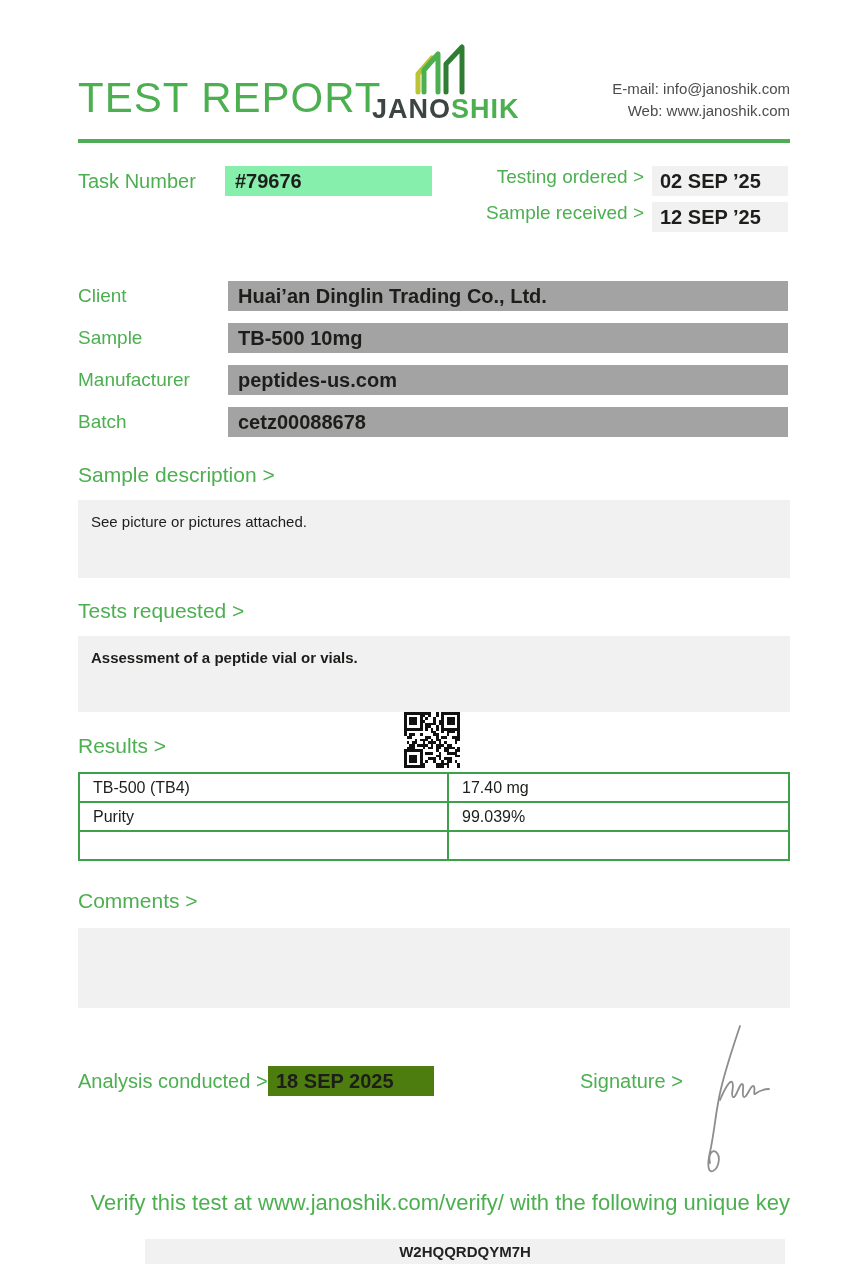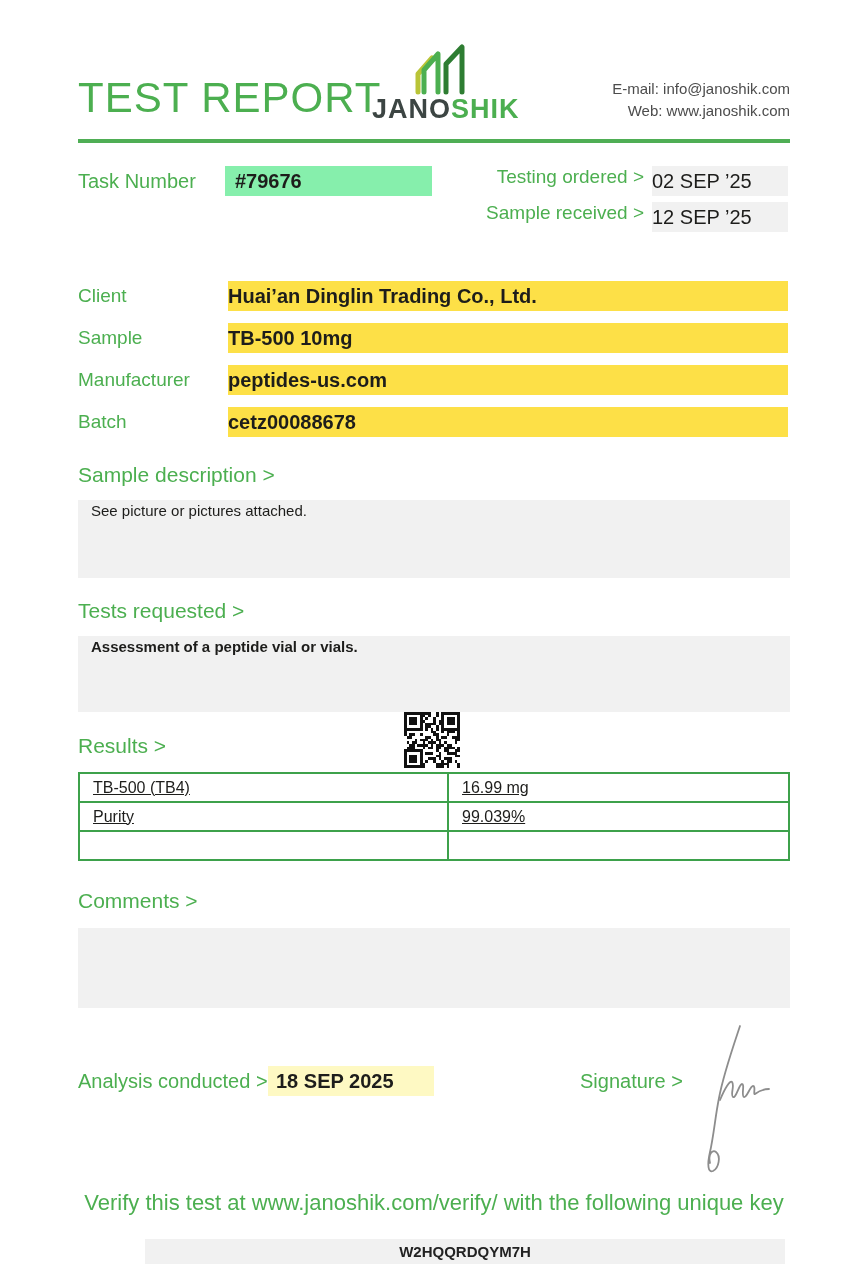--- a/index.html
+++ b/index.html
@@ -16,44 +16,44 @@
   .logo-green{color:#4caf50;}
   .contact{position:absolute;right:78px;top:78px;text-align:right;font-size:15px;color:#4c4c4c;line-height:22px;}
   .rule{position:absolute;left:78px;top:139px;width:712px;height:4px;background:#4fae55;}
   
   .task-label{position:absolute;left:78px;top:170px;font-size:20px;color:#4caf50;}
   .task-box{position:absolute;left:225px;top:166px;width:207px;height:30px;background:#86efac;
             font-size:20px;font-weight:bold;line-height:30px;padding-left:10px;box-sizing:border-box;}
   .dates{position:absolute;right:80px;top:166px;}
   .date-row{display:flex;align-items:flex-start;justify-content:flex-end;height:30px;margin-bottom:6px;}
   .date-label{font-size:19px;color:#4caf50;margin-right:8px;}
-  .date-box{width:136px;height:30px;background:#f1f1f1;font-size:20px;font-weight:normal;
-            line-height:30px;box-sizing:border-box;}
+  .date-box{width:136px;height:30px;background:#f1f1f1;font-size:20px;font-weight:bold;
+            line-height:30px;padding-left:8px;box-sizing:border-box;}
   
   .details{position:absolute;left:78px;top:281px;width:710px;}
   .detail-row{display:flex;align-items:center;height:30px;margin-bottom:12px;}
   .detail-label{width:150px;font-size:19px;color:#4caf50;flex:none;}
-  .detail-box{flex:1;height:30px;background:#fde047;font-size:20px;font-weight:bold;
-              line-height:30px;box-sizing:border-box;}
+  .detail-box{flex:1;height:30px;background:#a3a3a3;font-size:20px;font-weight:bold;
+              line-height:30px;padding-left:10px;box-sizing:border-box;}
   
   .sec-heading{position:absolute;left:78px;font-size:21px;color:#4caf50;}
   .sec-box{position:absolute;left:78px;width:712px;background:#f1f1f1;box-sizing:border-box;
-           font-size:15px;color:#1d1d1b;padding:2px 13px;}
+           font-size:15px;color:#1d1d1b;padding:13px 13px;}
   
   .qr{position:absolute;left:404px;top:712px;width:56px;height:56px;}
   .results-table{position:absolute;left:78px;top:772px;width:712px;border-collapse:collapse;}
-  .results-table td{border:2px solid #3da14b;height:27px;font-size:16px;padding:0 0 0 13px;text-decoration:underline;}
+  .results-table td{border:2px solid #3da14b;height:27px;font-size:16px;padding:0 0 0 13px;}
   .results-table .c1{width:354px;}
   
   .analysis-label{position:absolute;left:78px;top:1070px;font-size:20px;color:#4caf50;}
-  .analysis-box{position:absolute;left:268px;top:1066px;width:166px;height:30px;background:#fef9c3;
+  .analysis-box{position:absolute;left:268px;top:1066px;width:166px;height:30px;background:#4d7c0f;
                 font-size:20px;font-weight:bold;line-height:30px;padding-left:8px;box-sizing:border-box;}
   .signature-label{position:absolute;left:580px;top:1070px;font-size:20px;color:#4caf50;}
   .signature{position:absolute;left:690px;top:1020px;}
-  .verify-text{position:absolute;left:78px;top:1190px;width:712px;text-align:center;
+  .verify-text{position:absolute;left:78px;top:1190px;width:712px;text-align:right;
                font-size:22px;color:#4caf50;white-space:nowrap;}
   .key-box{position:absolute;left:145px;top:1239px;width:640px;height:25px;background:#f1f1f1;
            text-align:center;font-size:15px;font-weight:bold;line-height:25px;color:#222;}
 </style>
 </head>
 <body>
 
 <div class="page">
 
   <div class="title">TEST REPORT</div>
@@ -350,21 +350,21 @@
         <rect x="14" y="20" width="1" height="1" fill="#111111"></rect>
         <rect x="16" y="20" width="1" height="1" fill="#111111"></rect>
         <rect x="20" y="20" width="1" height="1" fill="#111111"></rect>
       </svg></div>
   <div class="sec-heading" style="top:734px;">Results &gt;</div>
 
   <table class="results-table">
     <tbody>
         <tr>
       <td class="c1">TB-500 (TB4)</td>
-      <td>16.99 mg</td>
+      <td>17.40 mg</td>
     </tr>
     <tr>
       <td class="c1">Purity</td>
       <td>99.039%</td>
     </tr>
     <tr>
       <td class="c1"></td>
       <td></td>
     </tr>
   </tbody>

